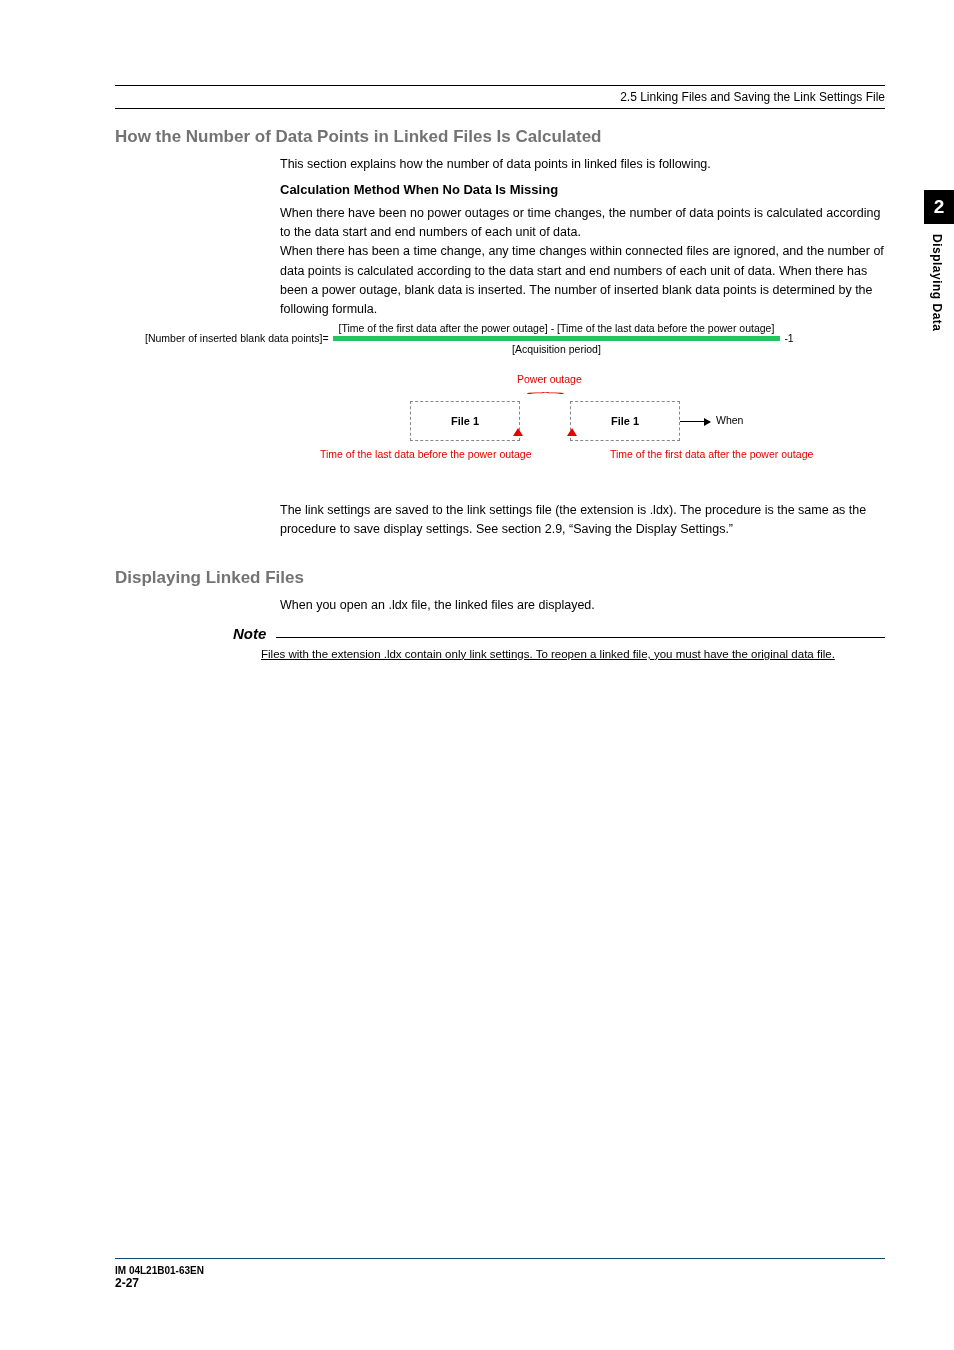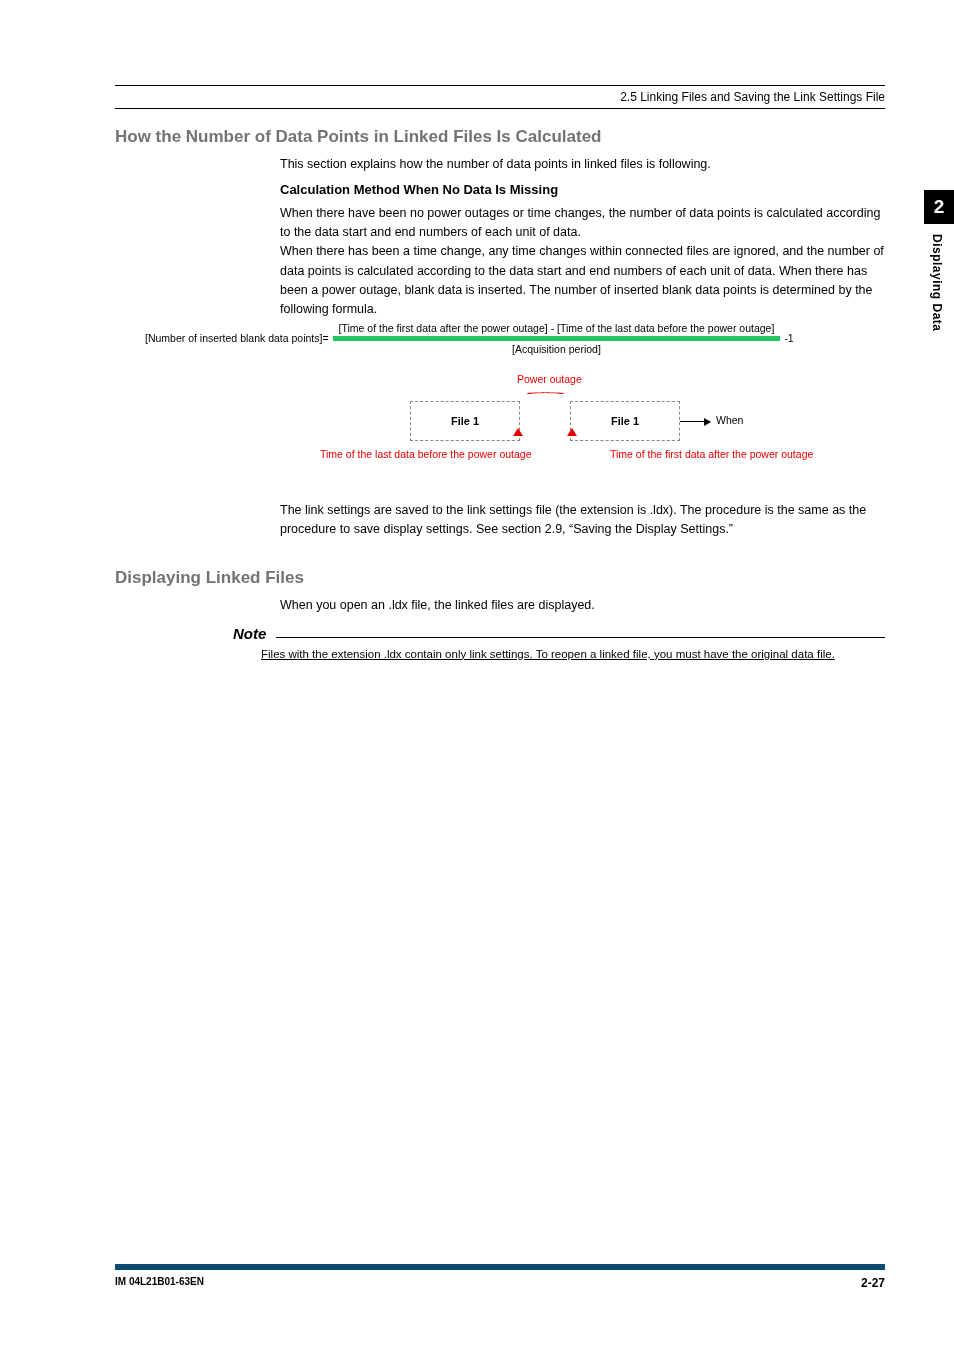--- a/index.html
+++ b/index.html
@@ -154,25 +154,26 @@
     font-weight: bold;
     padding: 10px 6px;
     letter-spacing: 0.5px;
   }
   
   .footer {
     position: absolute;
     left: 115px;
     bottom: 60px;
     width: 770px;
-    border-top: 6px solid #0c4a6e;
+    border-top: 1px solid #0c4a6e;
     padding-top: 6px;
     display: flex;
     justify-content: space-between;
     font-size: 10px;
+    flex-direction: column;
   }
   .footer .pn { font-weight: bold; font-size: 12px; }
   .gap { height: 28px; }
 </style>
 </head>
 <body>
 
 <div class="side-tab">
   <div class="tab-black">2</div>
   <div class="tab-text">Displaying Data</div>

